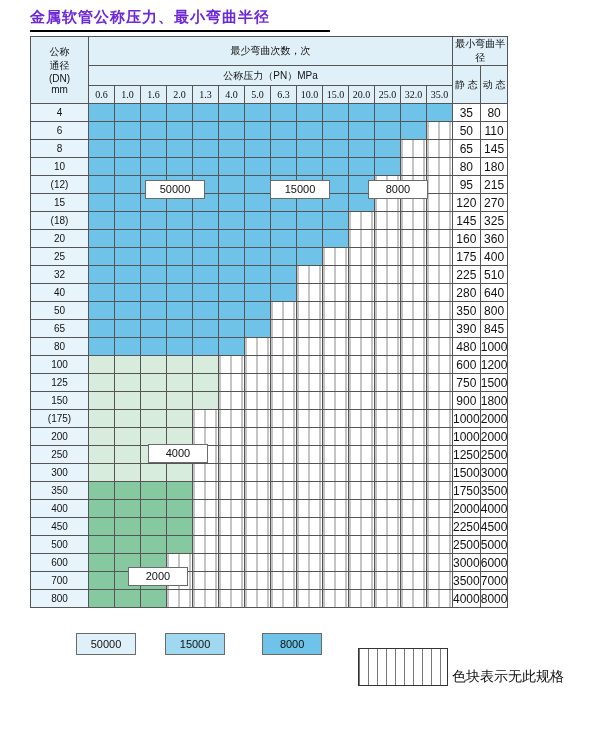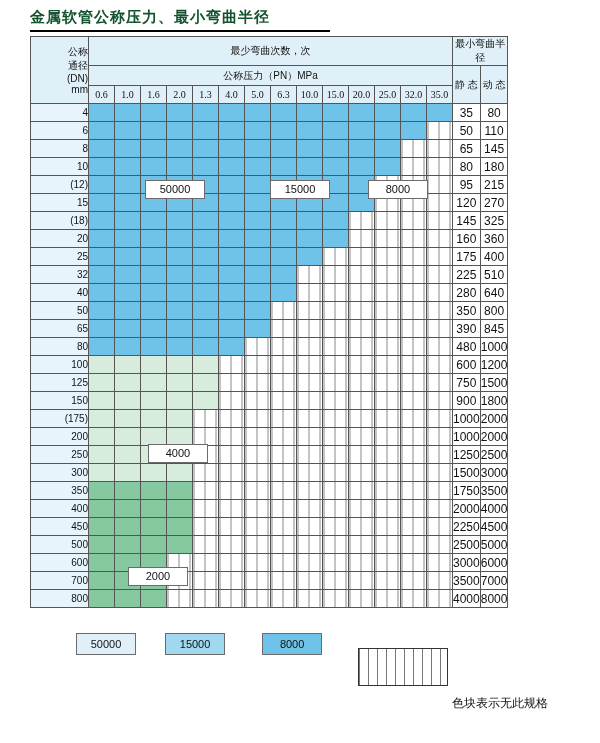--- a/index.html
+++ b/index.html
@@ -8,21 +8,21 @@
     background:#ffffff;
     font-family:"Liberation Sans", sans-serif;
     font-size:11px;color:#111;
     position:relative;
     overflow:hidden;
   }
   #title{
     position:absolute;left:30px;top:8px;
     font-family:"Liberation Serif", serif;
     font-weight:bold;font-size:15px;letter-spacing:1px;
-    color:#14532d;
+    color:#6d28d9;
   }
   #title-rule{
     position:absolute;left:30px;top:30px;width:300px;height:2px;background:#000;
   }
   table{
     position:absolute;left:30px;top:36px;
     border-collapse:collapse;
     table-layout:fixed;
   }
   td,th{
@@ -30,21 +30,21 @@
     padding:0;margin:0;
     text-align:center;
     vertical-align:middle;
     font-size:10px;
     font-weight:normal;
     background:#fff;
     height:18px;
     box-sizing:border-box;
   }
   .hdr{background:#dff0f8;}
-  .hdr-dn{width:58px;text-align:right;}
+  .hdr-dn{width:58px;}
   .colpn{width:26px;font-family:Liberation Serif, serif;}
   .colr{width:14px;}
   .rowlbl{background:#e8f4fb;height:18px;}
   .cell{width:26px;height:18px;}
   
   .f-blue{background:#6fc3e8;}
   .f-green{background:#86c9a0;}
   .f-green2{background:#d8ecdd;}
   
   .f-hatch{
@@ -70,21 +70,21 @@
     border:1px solid #6b6b6b;font-size:11px;background:#fff;
   }
   .lg-row{margin-bottom:10px;padding-left:20px;}
   .lg-cell{display:inline-block;vertical-align:middle;}
   .lg-note{display:inline-block;vertical-align:middle;font-size:11px;margin-left:12px;}
   #hatchbox{
     position:absolute;left:358px;top:648px;width:88px;height:36px;
     border:1px solid #333;
     background-image:repeating-linear-gradient(90deg,#777 0px,#777 1px,#fff 1px,#fff 9px);
   }
-  #hatchnote{position:absolute;left:452px;top:695px;font-size:12px;}
+  #hatchnote{position:absolute;left:452px;top:668px;font-size:14px;}
   .subhdr{height:20px;margin-left:40px;}
   .hdr-tall{height:22px;}
 </style>
 </head>
 <body>
 
 <div id="title">金属软管公称压力、最小弯曲半径</div>
 <div id="title-rule"></div>
 
 <table>

